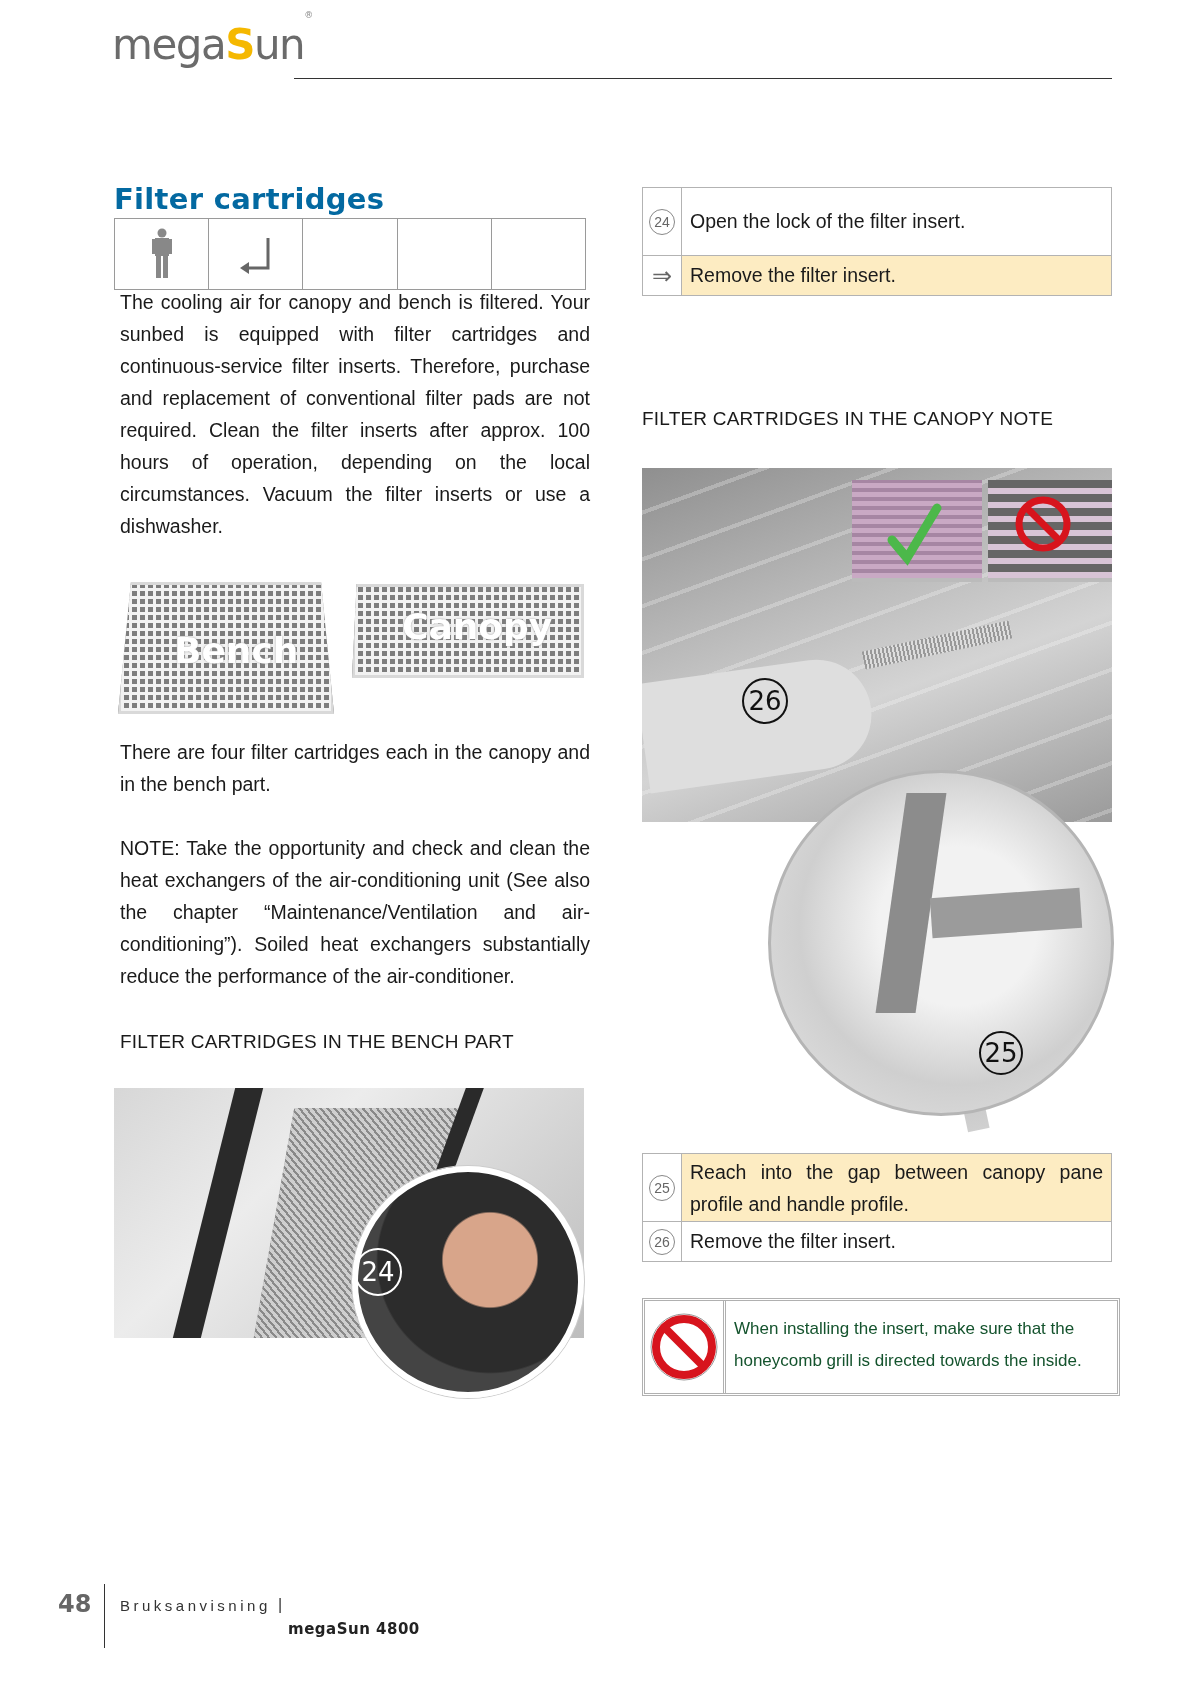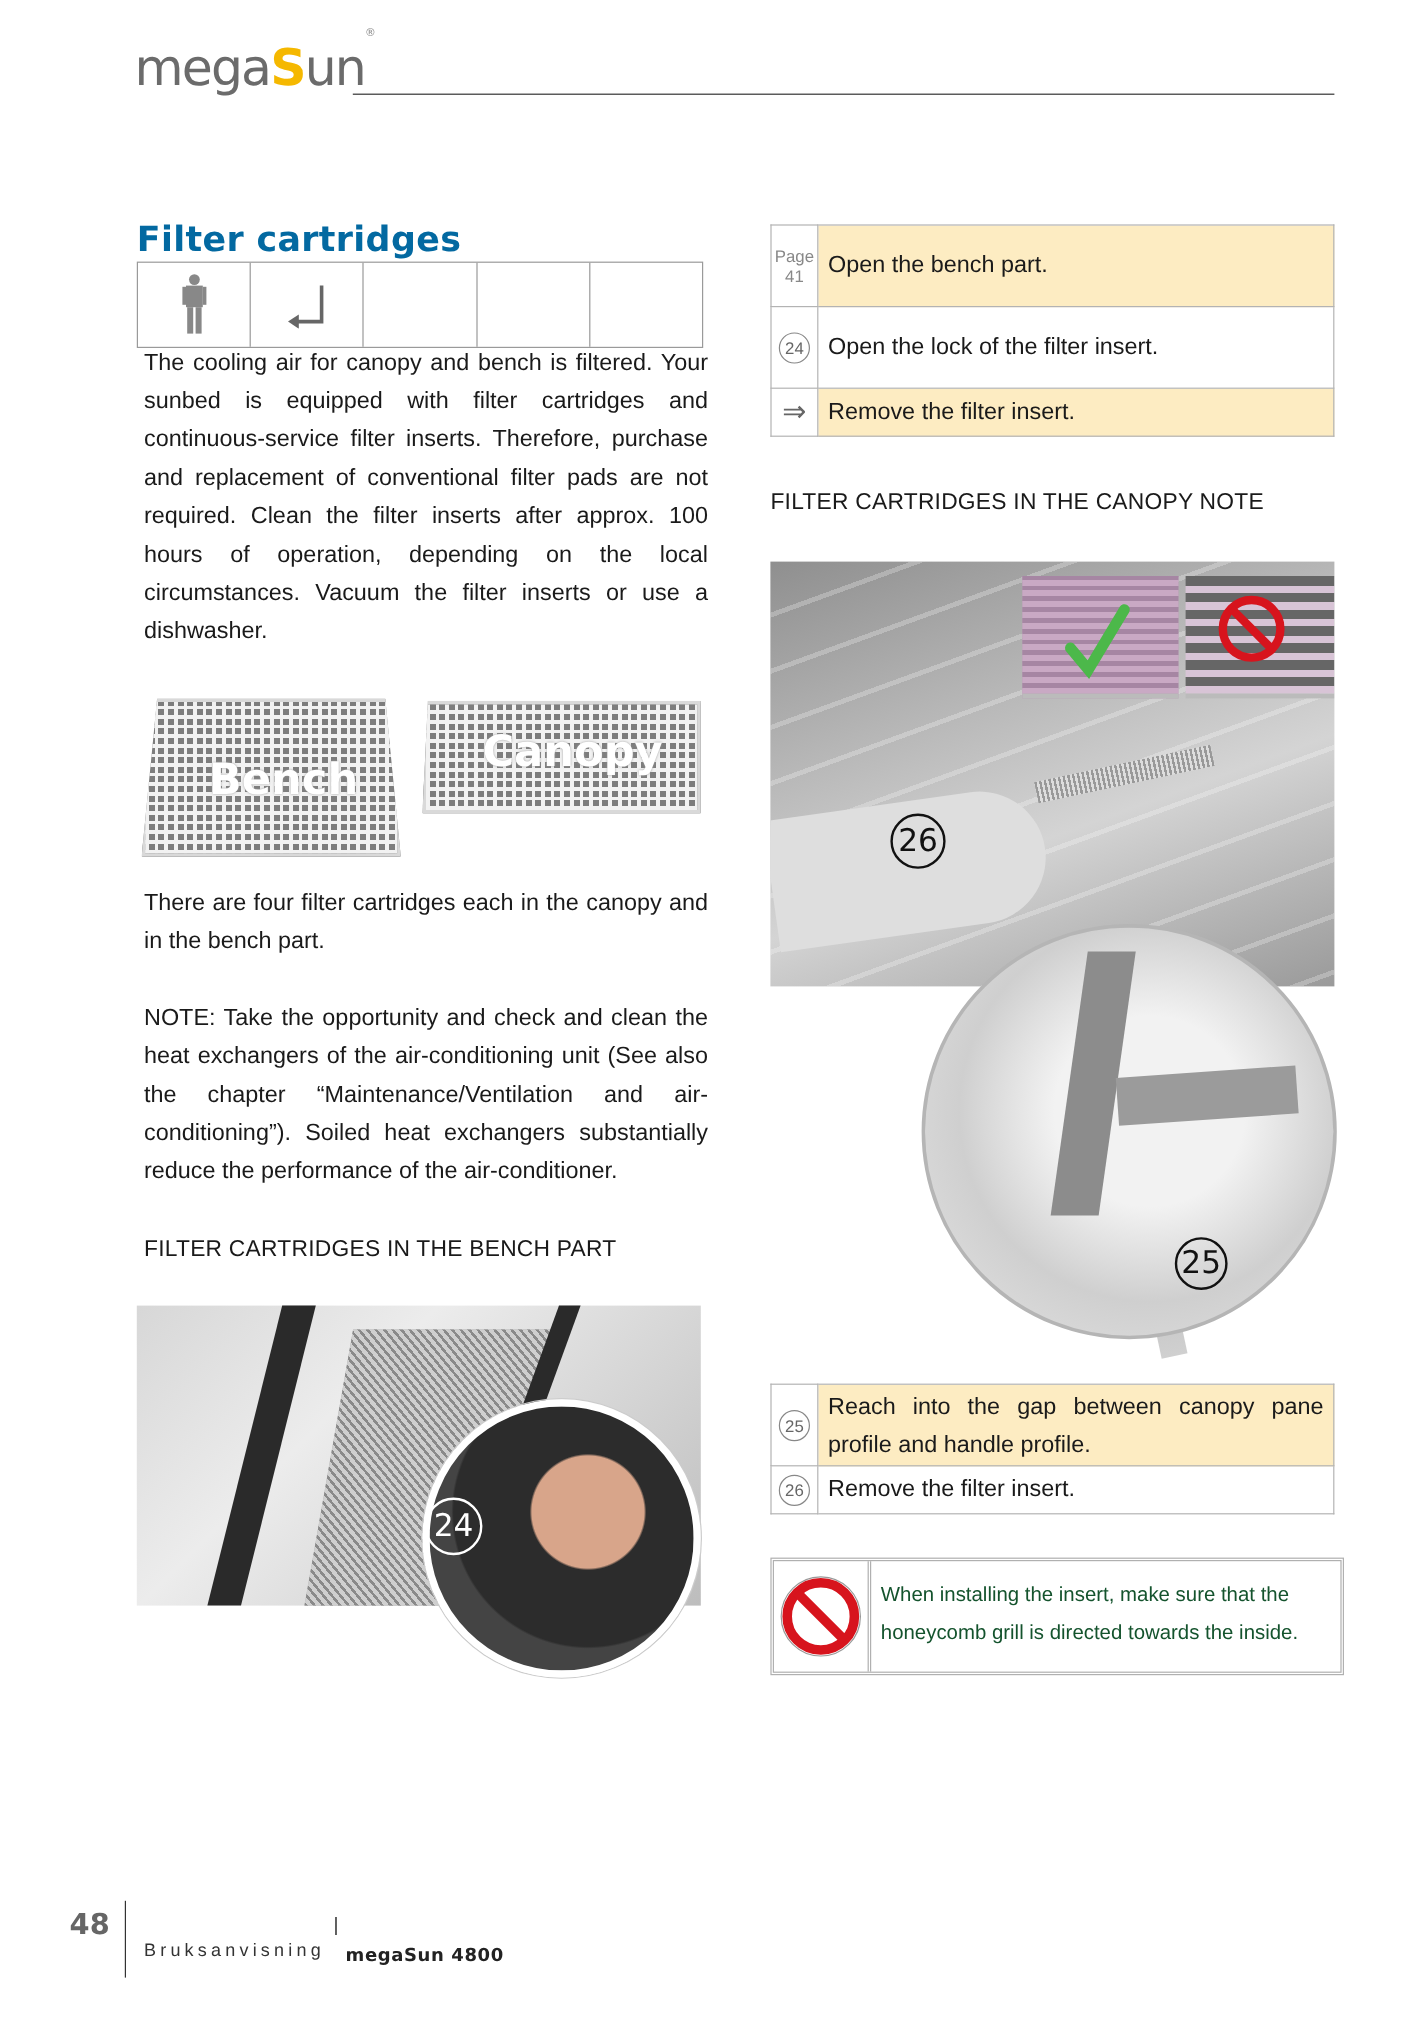--- a/index.html
+++ b/index.html
@@ -1,21 +1,21 @@
 <!DOCTYPE html>
 <html><head>
 <meta charset="utf-8">
 <style>
   html, body { margin:0; padding:0; background:#fff; }
   body { width:1190px; height:1683px; position:relative; overflow:hidden;
          font-family:"Liberation Sans", sans-serif; color:#1a1a1a; }
   .abs { position:absolute; }
 
   
-  .logo { left:112px; top:32px; font-family:"DejaVu Sans", sans-serif; font-size:42px; color:#6b6b6b; letter-spacing:-1.5px; font-weight:normal; }
+  .logo { left:112px; top:20px; font-family:"DejaVu Sans", sans-serif; font-size:42px; color:#6b6b6b; letter-spacing:-1.5px; font-weight:normal; }
   .logo .s { color:#f5b800; font-weight:bold; }
   .logo sup { font-size:9px; color:#888; position:relative; top:-26px; }
   .header-rule { left:294px; top:78px; width:818px; height:1px; background:#333; }
 
   
   .section-title { left:114px; top:182px; font-family:"DejaVu Sans", sans-serif; font-weight:bold; font-size:29px; color:#0369a1; letter-spacing:0.3px; }
   .icon-strip { left:114px; top:218px; width:470px; height:70px; border:1px solid #9a9a9a; display:flex; }
   .icon-strip .cell { flex:1; border-right:1px solid #9a9a9a; display:flex; align-items:center; justify-content:center; }
   .icon-strip .cell:last-child { border-right:none; }
 
@@ -66,21 +66,21 @@
   .pointer { left:920px; top:905px; width:22px; height:230px; background:linear-gradient(#9a9a9a,#d0d0d0); transform:rotate(-12deg); transform-origin:top; }
 
   
   .warn { left:642px; top:1298px; width:472px; height:92px; border:3px double #b0b0b0; display:flex; }
   .warn .ic { width:78px; border-right:3px double #b0b0b0; display:flex; align-items:center; justify-content:center; }
   .warn .txt { flex:1; padding:12px 8px 0 8px; font-size:17px; line-height:32px; color:#14532d; }
 
   
   .page-num { left:58px; top:1590px; font-family:"DejaVu Sans", sans-serif; font-weight:bold; font-size:24px; color:#666; }
   .footer-rule { left:104px; top:1584px; width:1px; height:64px; background:#333; }
-  .footer-text { left:120px; top:1597px; font-size:15px; color:#333; letter-spacing:3.5px;margin-top:20px; }
+  .footer-text { left:120px; top:1597px; font-size:15px; color:#333; letter-spacing:3.5px; }
   .footer-sep { left:278px; top:1596px; font-size:16px; color:#333; }
   .footer-model { left:288px; top:1596px; font-family:"DejaVu Sans", sans-serif; font-weight:bold; font-size:15px; color:#222; letter-spacing:0.5px;margin-top:24px; }
 </style>
 </head>
 <body>
 
 <div class="abs logo">
   <span>mega</span><span class="s">S</span><span>un</span><sup>®</sup>
 </div>
 <div class="abs header-rule"></div>
@@ -127,27 +127,20 @@
 <div class="abs bench-photo">
   <div class="bar"></div>
   <div class="mesh"></div>
   <div class="bar2"></div>
   <div class="circle-zoom"></div>
   <div class="step-badge" style="left:240px; top:160px; width:44px; height:44px; border-color:#fff; color:#fff; font-size:26px;">24</div>
 </div>
 
 <table class="abs steps" style="top:187px;">
   <tbody>
-      <tr style="height:68px;">
-    <td class="num">
-      <div class="pageref">Page</div>
-      <div class="pageref">41</div>
-    </td>
-    <td class="hl">Open the bench part.</td>
-  </tr>
   <tr style="height:68px;">
     <td class="num"><span class="circ">24</span></td>
     <td>Open the lock of the filter insert.</td>
   </tr>
   <tr style="height:40px;">
     <td class="num" style="font-size:24px; color:#666;">⇒</td>
     <td class="hl">Remove the filter insert.</td>
   </tr>
 </tbody>
   </table>

